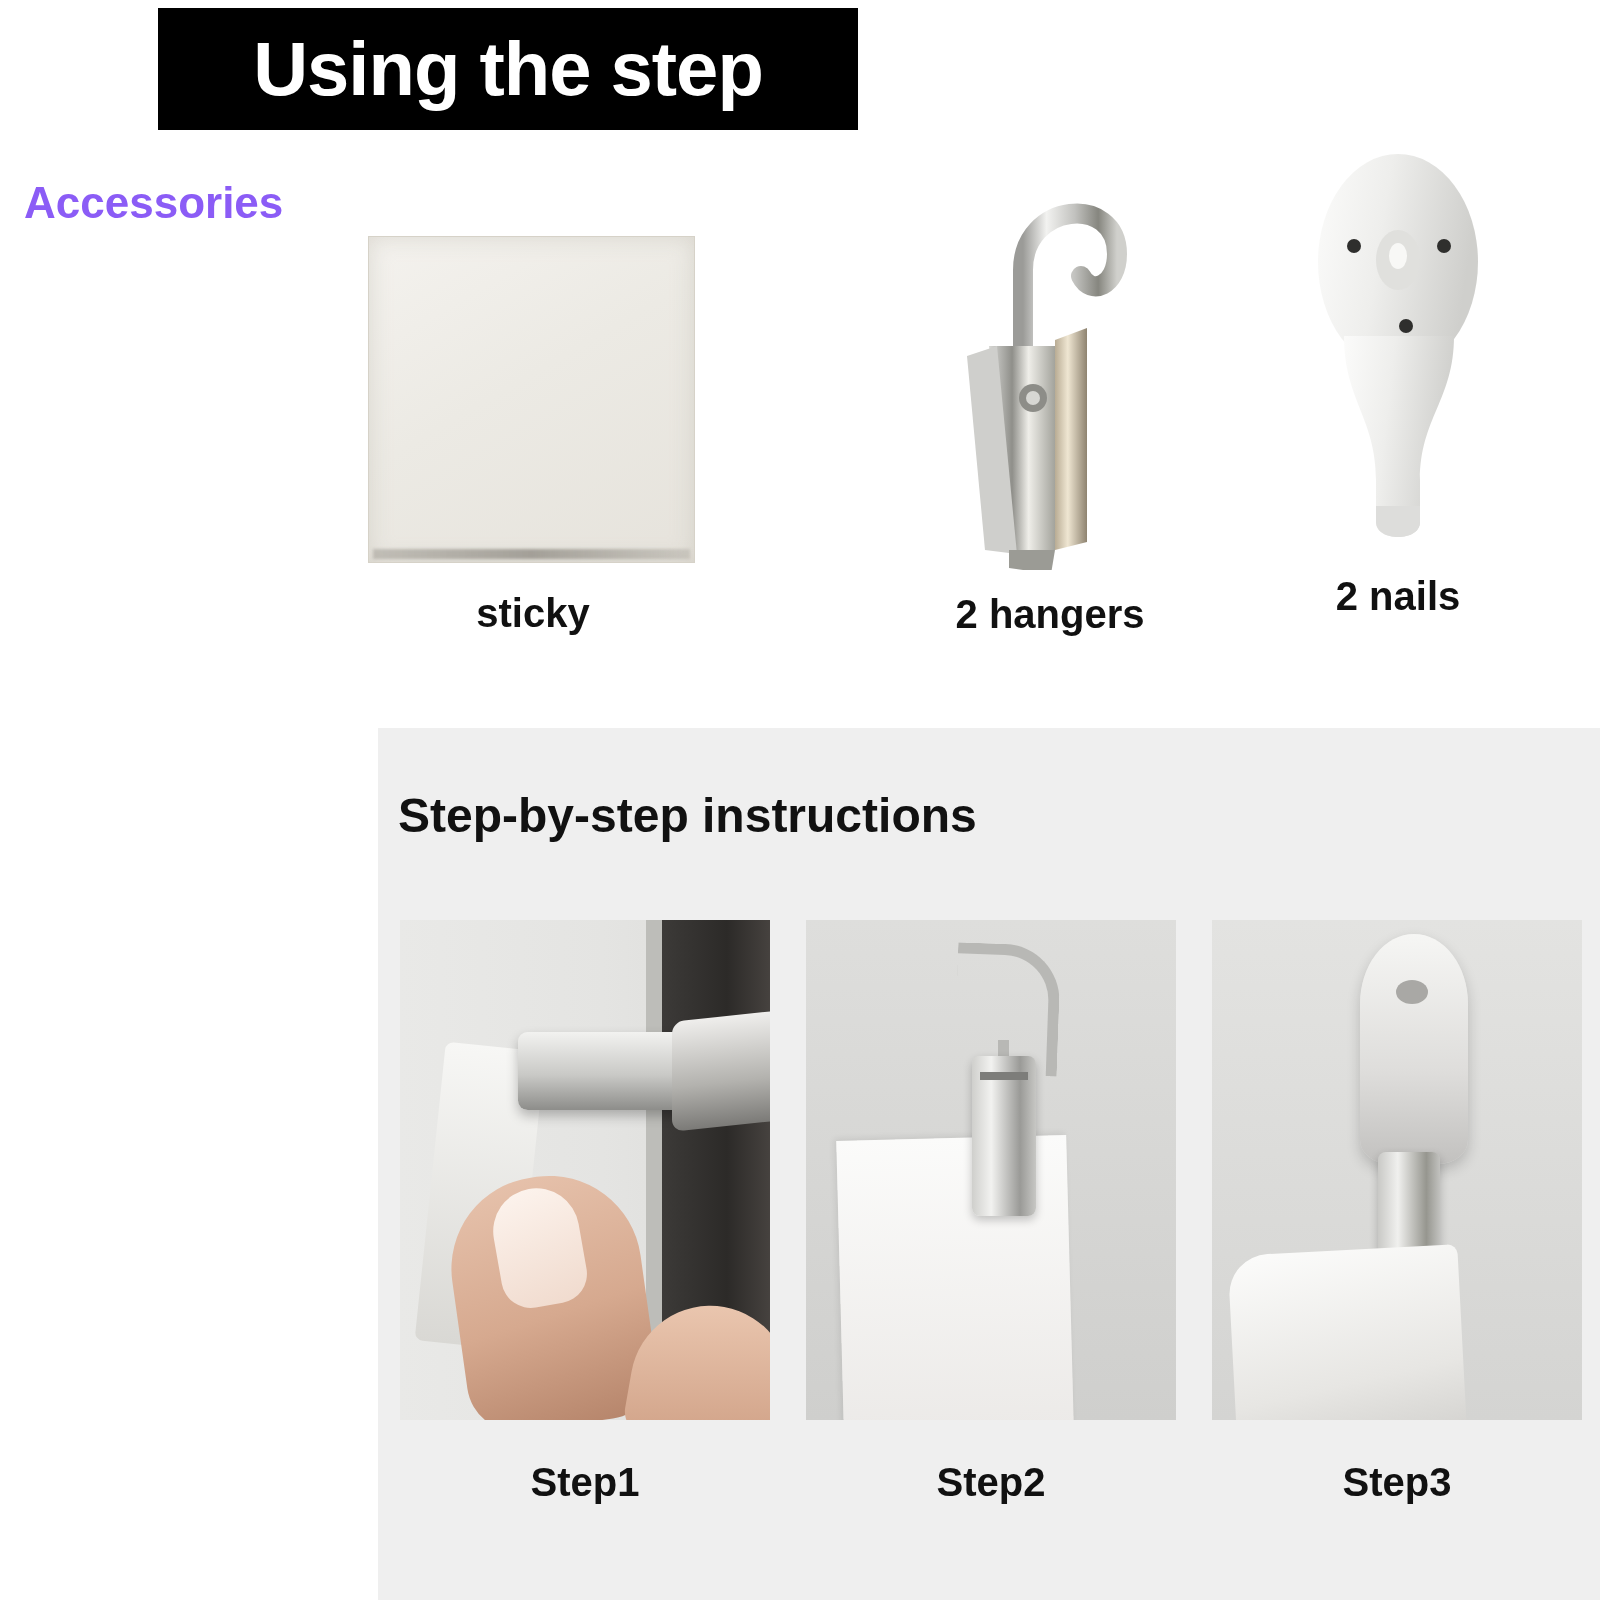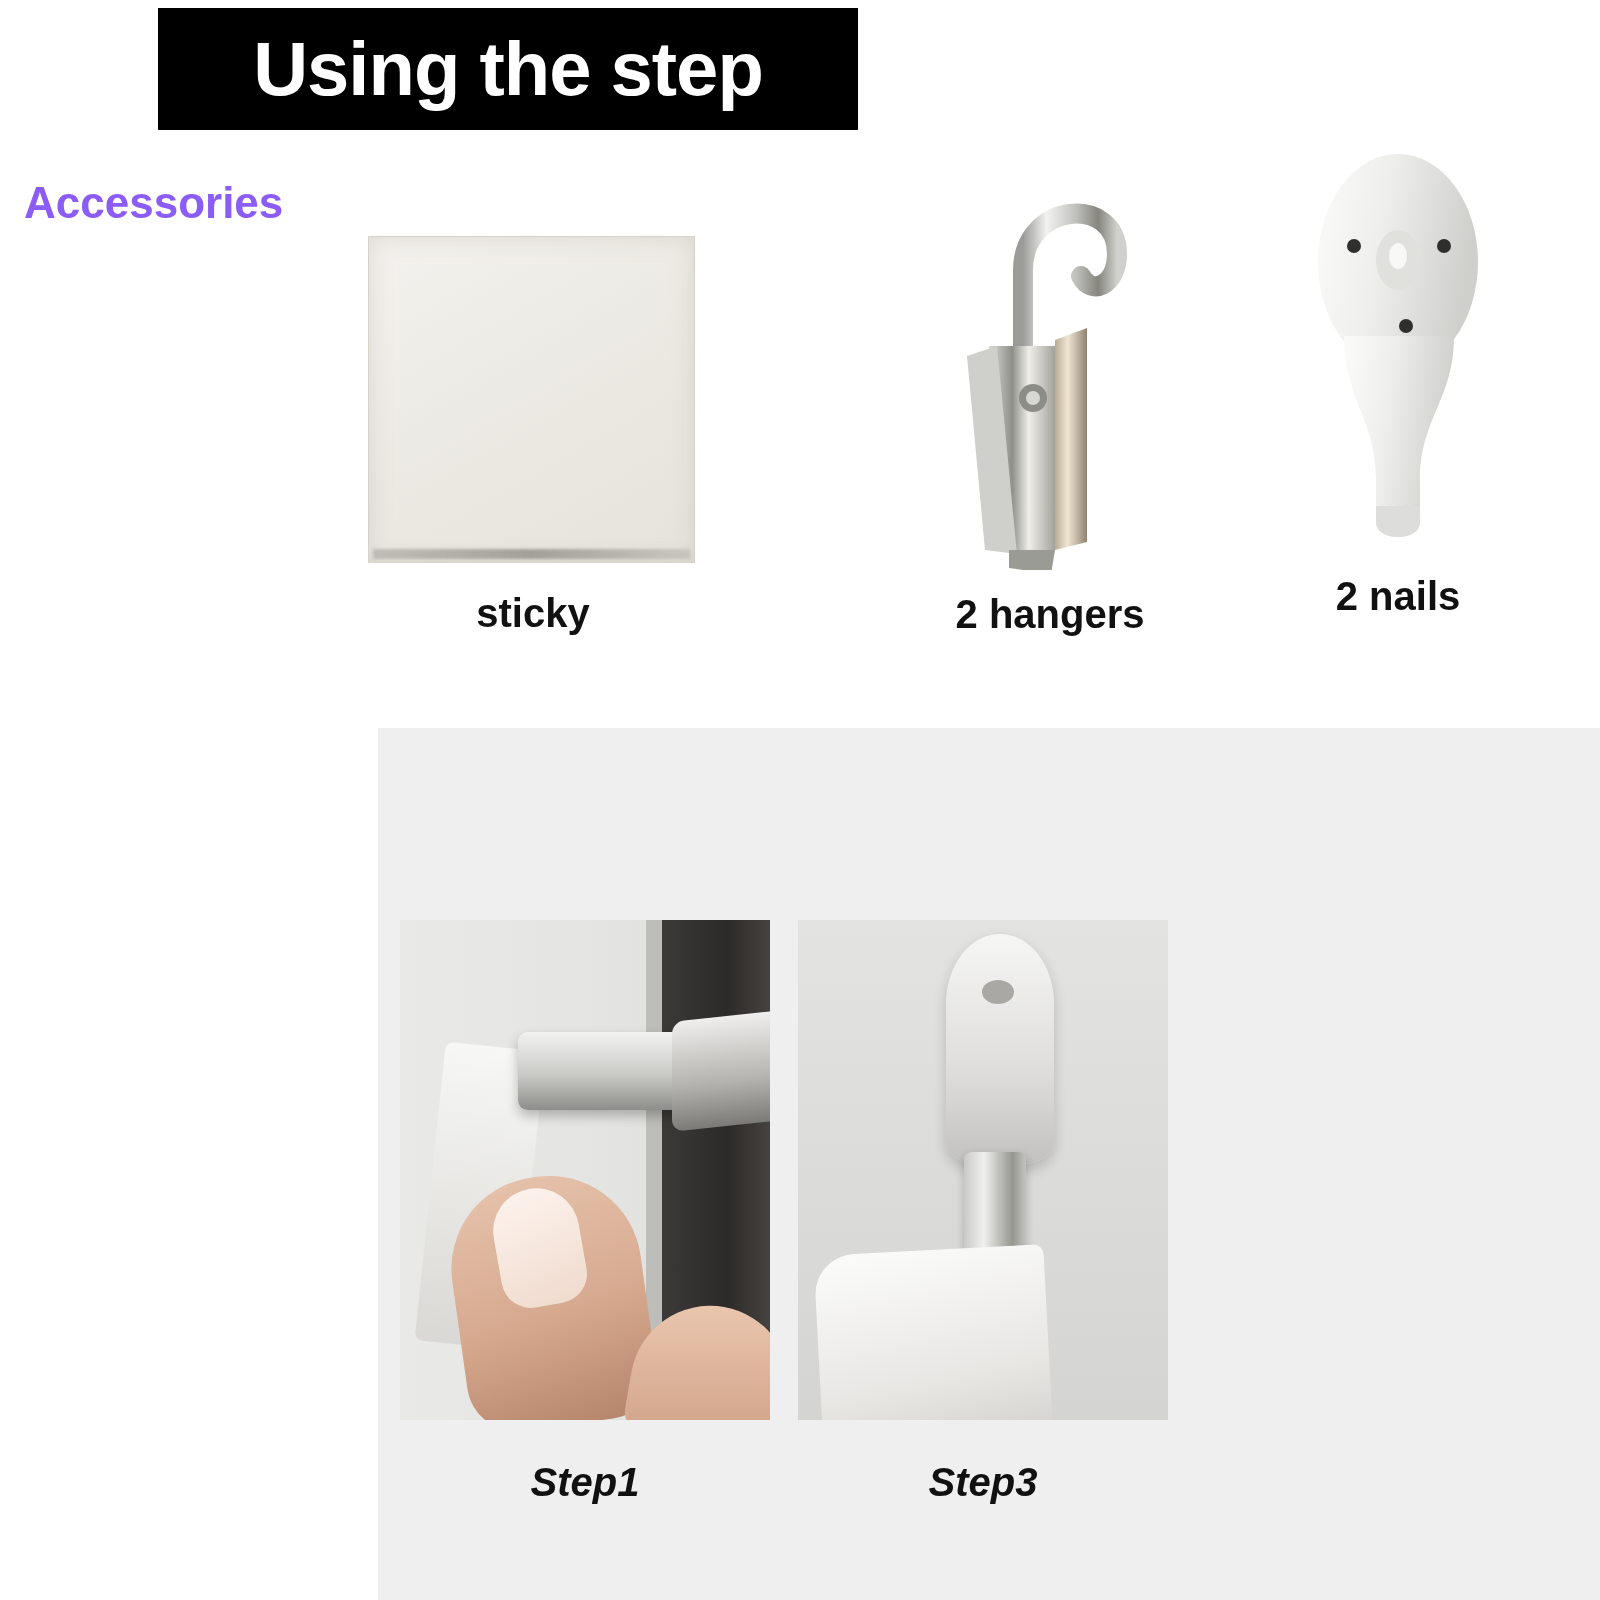--- a/index.html
+++ b/index.html
@@ -105,22 +105,21 @@
     font-weight: bold;
     color: #111;
     white-space: nowrap;
   }
   .step-cards {
     position: absolute;
     left: 22px;
     top: 192px;
     width: 1190px;
     display: flex;
-    gap: 28px;
-    font-style: italic;
+    gap: 36px;
   }
   .step-card { width: 370px; }
   .step-photo {
     width: 370px;
     height: 500px;
     position: relative;
     overflow: hidden;
     background: #d9d9d9;
   }
   .step-caption {
@@ -301,38 +300,49 @@
       <circle cx="106" cy="96" r="7" fill="#2f2f2d"></circle>
       <circle cx="196" cy="96" r="7" fill="#2f2f2d"></circle>
       <circle cx="158" cy="176" r="7" fill="#2f2f2d"></circle>
       <path d="M128 372 C128 392 172 392 172 372 L172 356 L128 356 Z" fill="#dddddb"></path>
     </svg>
   </div>
   <div class="acc-caption">2 nails</div>
 </div>
 
 <div class="steps-panel">
+  <div class="steps-heading">Step-by-step instructions</div>
 
   <div class="step-cards">
 
     <div class="step-card">
       <div class="step-photo">
         <div class="s1-bg"></div>
         <div class="s1-darkpanel"></div>
         <div class="s1-darkpanel2"></div>
         <div class="s1-sticker"></div>
         <div class="s1-hook"></div>
         <div class="s1-hook-tip"></div>
         <div class="s1-finger"></div>
         <div class="s1-nail"></div>
         <div class="s1-finger2"></div>
       </div>
       <div class="step-caption">Step1</div>
     </div>
 
+    <div class="step-card">
+      <div class="step-photo">
+        <div class="s2-bg"></div>
+        <div class="s2-paper"></div>
+        <div class="s2-hookwire"></div>
+        <div class="s2-hookstem"></div>
+        <div class="s2-clip"></div>
+      </div>
+      <div class="step-caption">Step2</div>
+    </div>
 
     <div class="step-card">
       <div class="step-photo">
         <div class="s3-bg"></div>
         <div class="s3-nailhook"></div>
         <div class="s3-clip"></div>
         <div class="s3-fabric"></div>
       </div>
       <div class="step-caption">Step3</div>
     </div>

